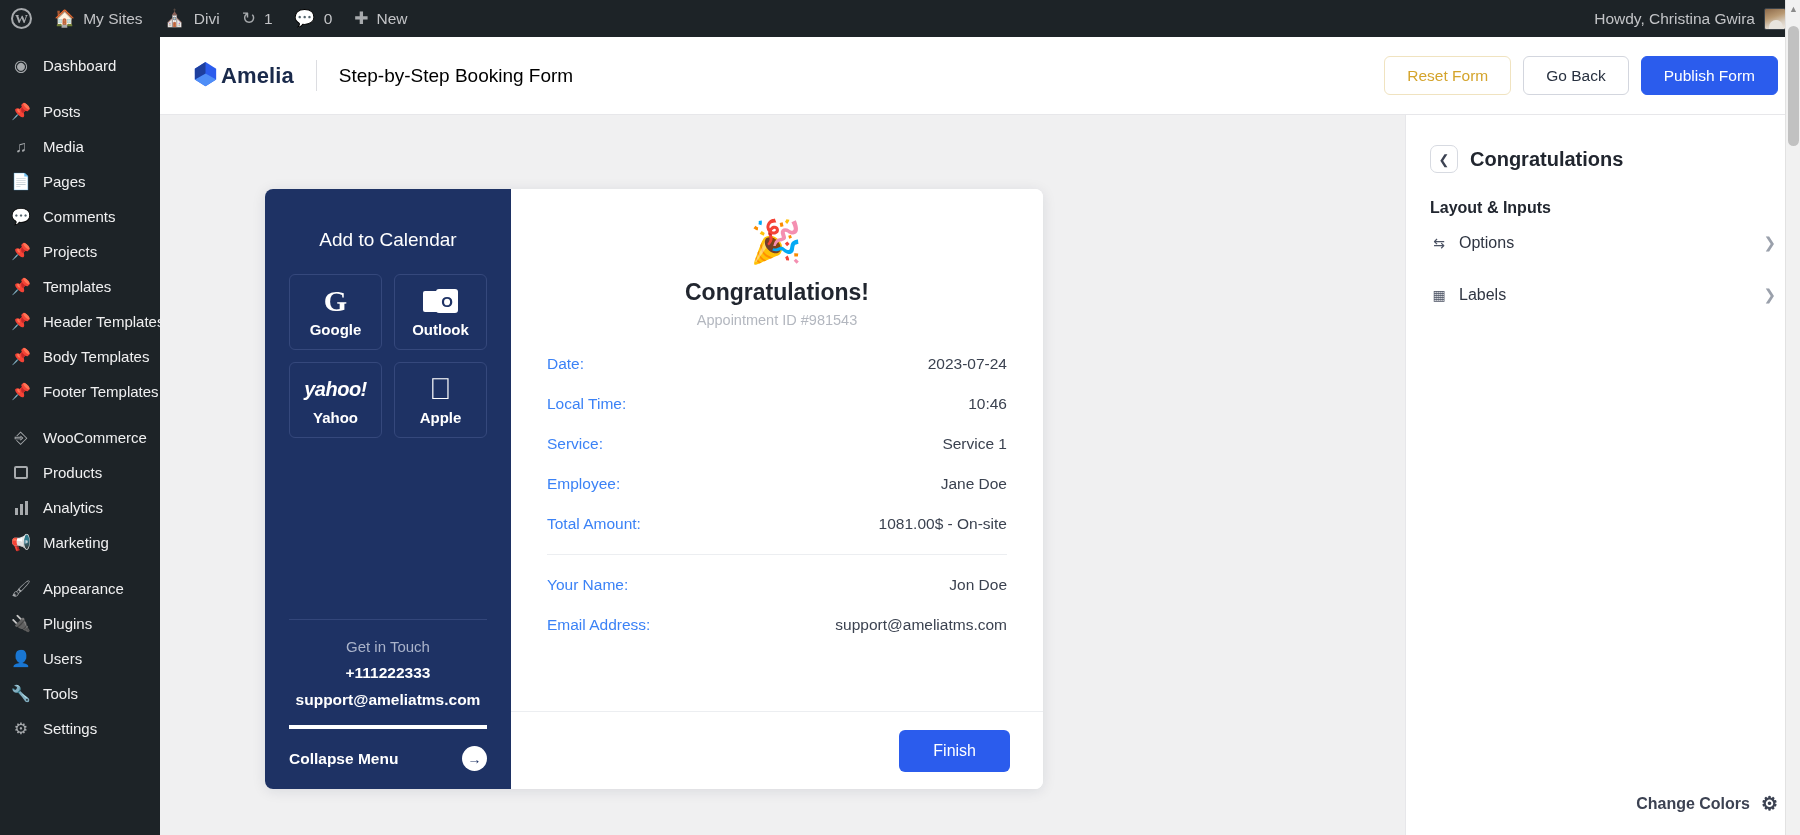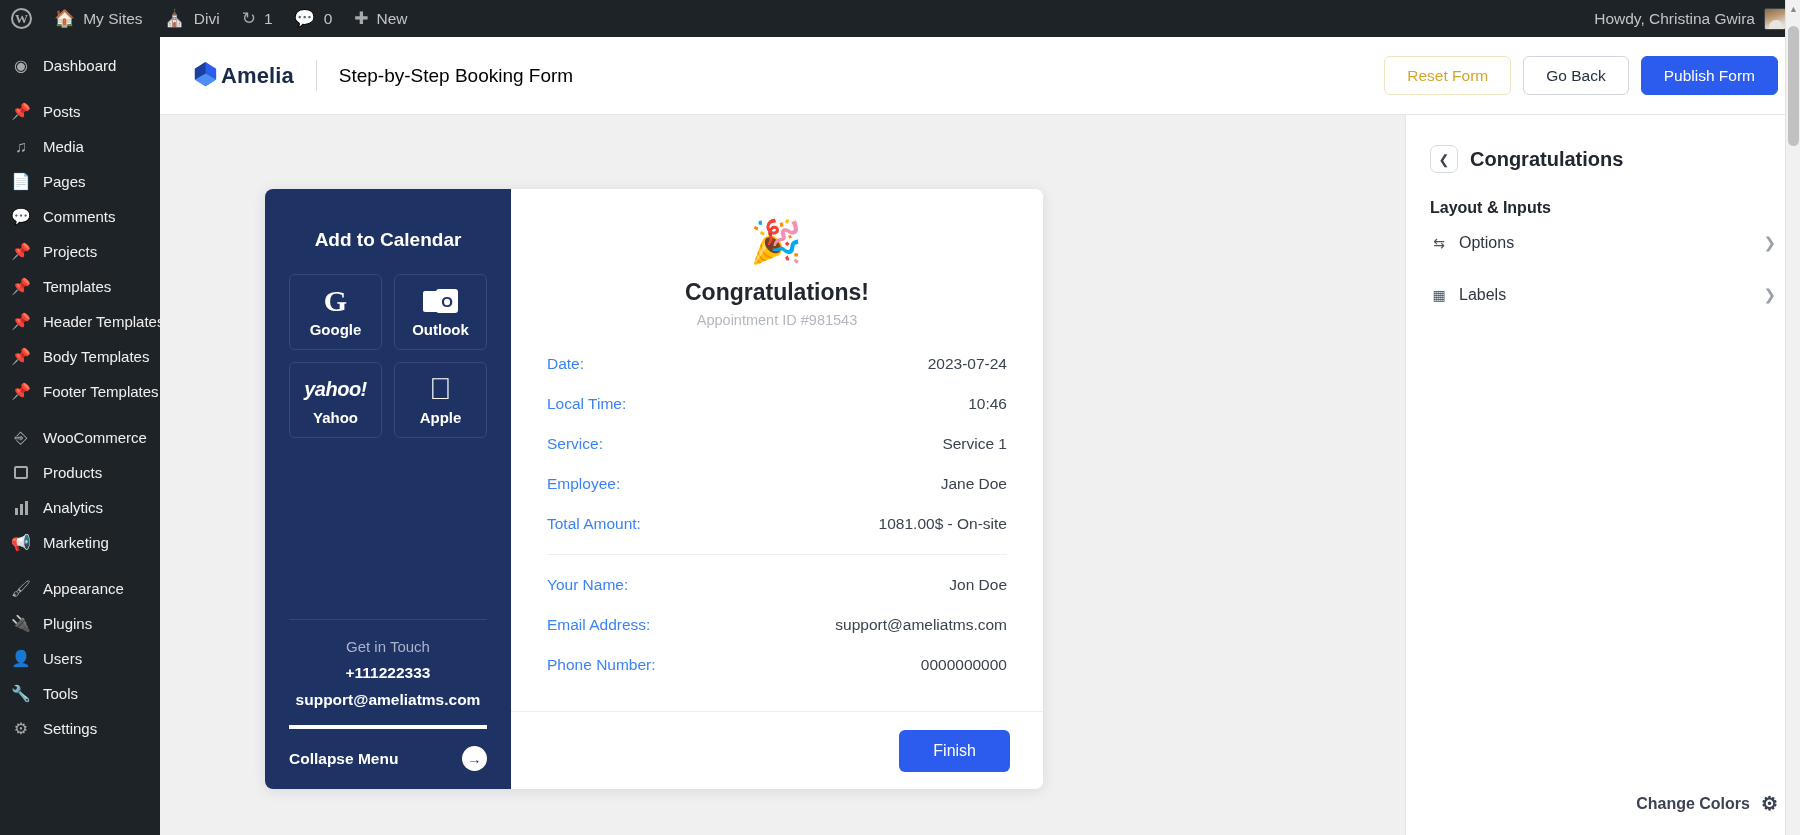--- a/index.html
+++ b/index.html
@@ -102,21 +102,21 @@
     display: flex; border-radius: 8px; overflow: hidden;
     box-shadow: 0 2px 14px rgba(20,30,60,.10);
     background: #fff;
   }
 
   
   .side-panel {
     width: 246px; background: #1e3264; color: #fff;
     display: flex; flex-direction: column; padding: 22px 24px 0;
   }
-  .sp-title { text-align: center; font-size: 19px; font-weight: 700; margin-top: 18px; }
+  .sp-title { text-align: center; font-size: 19px; font-weight: 400; margin-top: 18px; }
   .cal-grid { display: grid; grid-template-columns: 1fr 1fr; gap: 12px; margin-top: 23px; }
   .cal-btn {
     border: 1px solid #35487c; border-radius: 6px; height: 76px;
     display: flex; flex-direction: column; align-items: center; justify-content: center; gap: 5px;
   }
   .cal-btn .cal-label { font-size: 15px; font-weight: 600; }
   .cal-ico { height: 30px; display:flex; align-items:center; justify-content:center; }
   .g-logo { font-family: "Liberation Serif", serif; font-size: 30px; font-weight: bold; line-height: 1; }
   .ol-logo { display: flex; align-items: center; }
   .ol-card { width:16px;height:21px;background:#fff;border-radius:2px; }
@@ -430,24 +430,20 @@
             <div class="row-div"></div>
 
             <div class="row">
               <span class="rk">Your Name:</span>
               <span class="rv">Jon Doe</span>
             </div>
             <div class="row">
               <span class="rk">Email Address:</span>
               <span class="rv">support@ameliatms.com</span>
             </div>
-            <div class="row">
-              <span class="rk">Phone Number:</span>
-              <span class="rv">0000000000</span>
-            </div>
           </div>
         </div>
 
         <div class="fm-footer">
           <div class="btn-finish">Finish</div>
         </div>
       </div>
 
     </div>
   </div>

